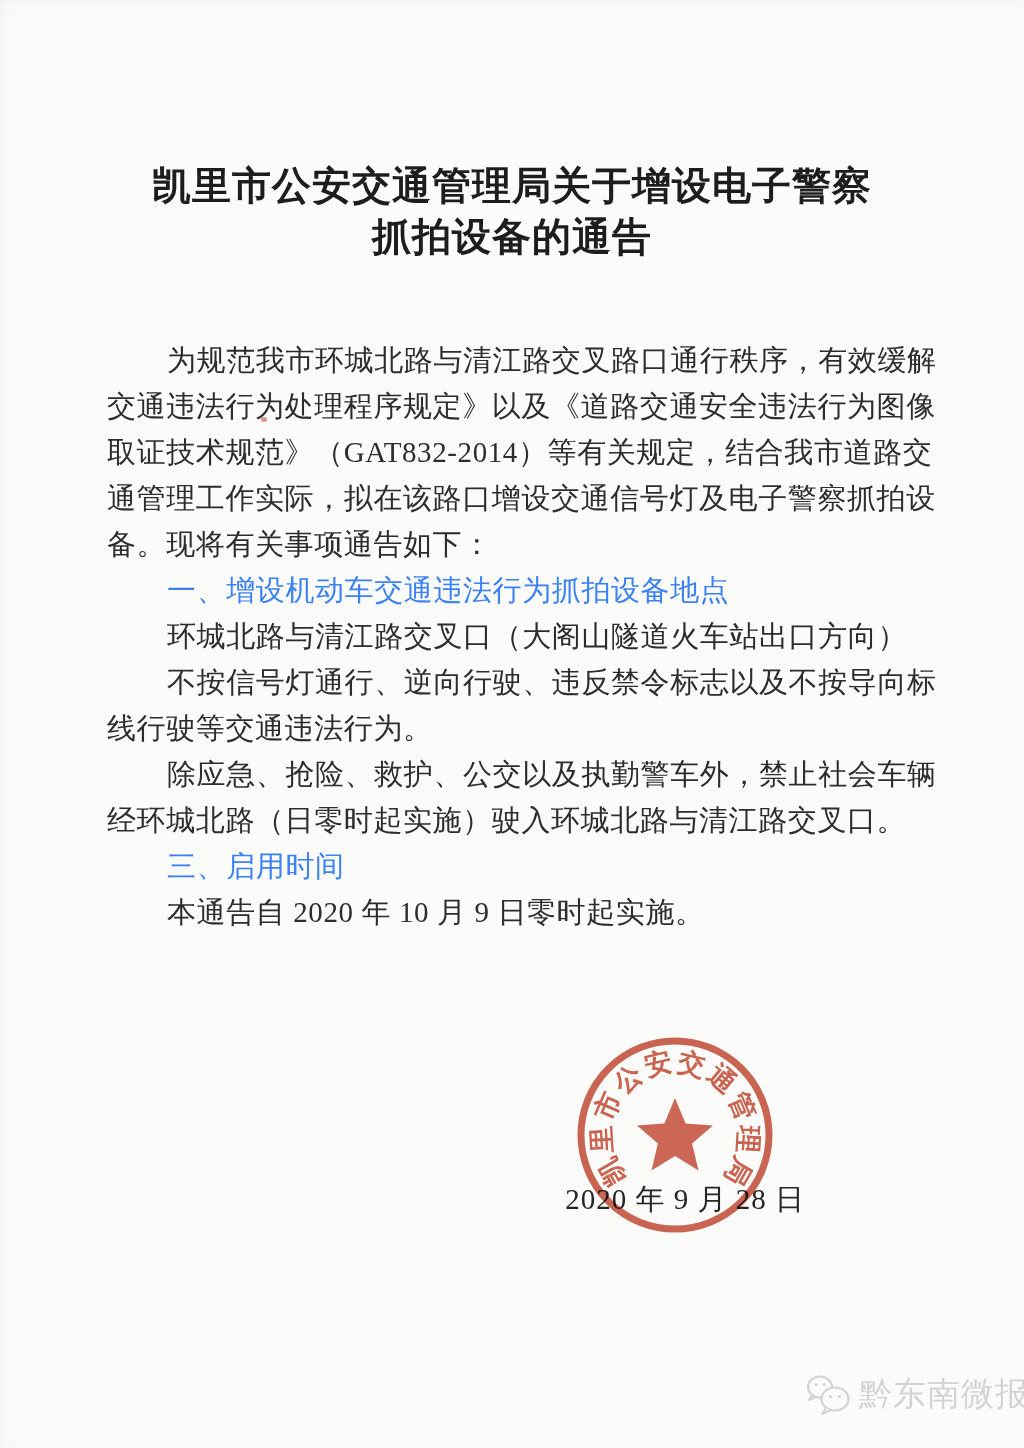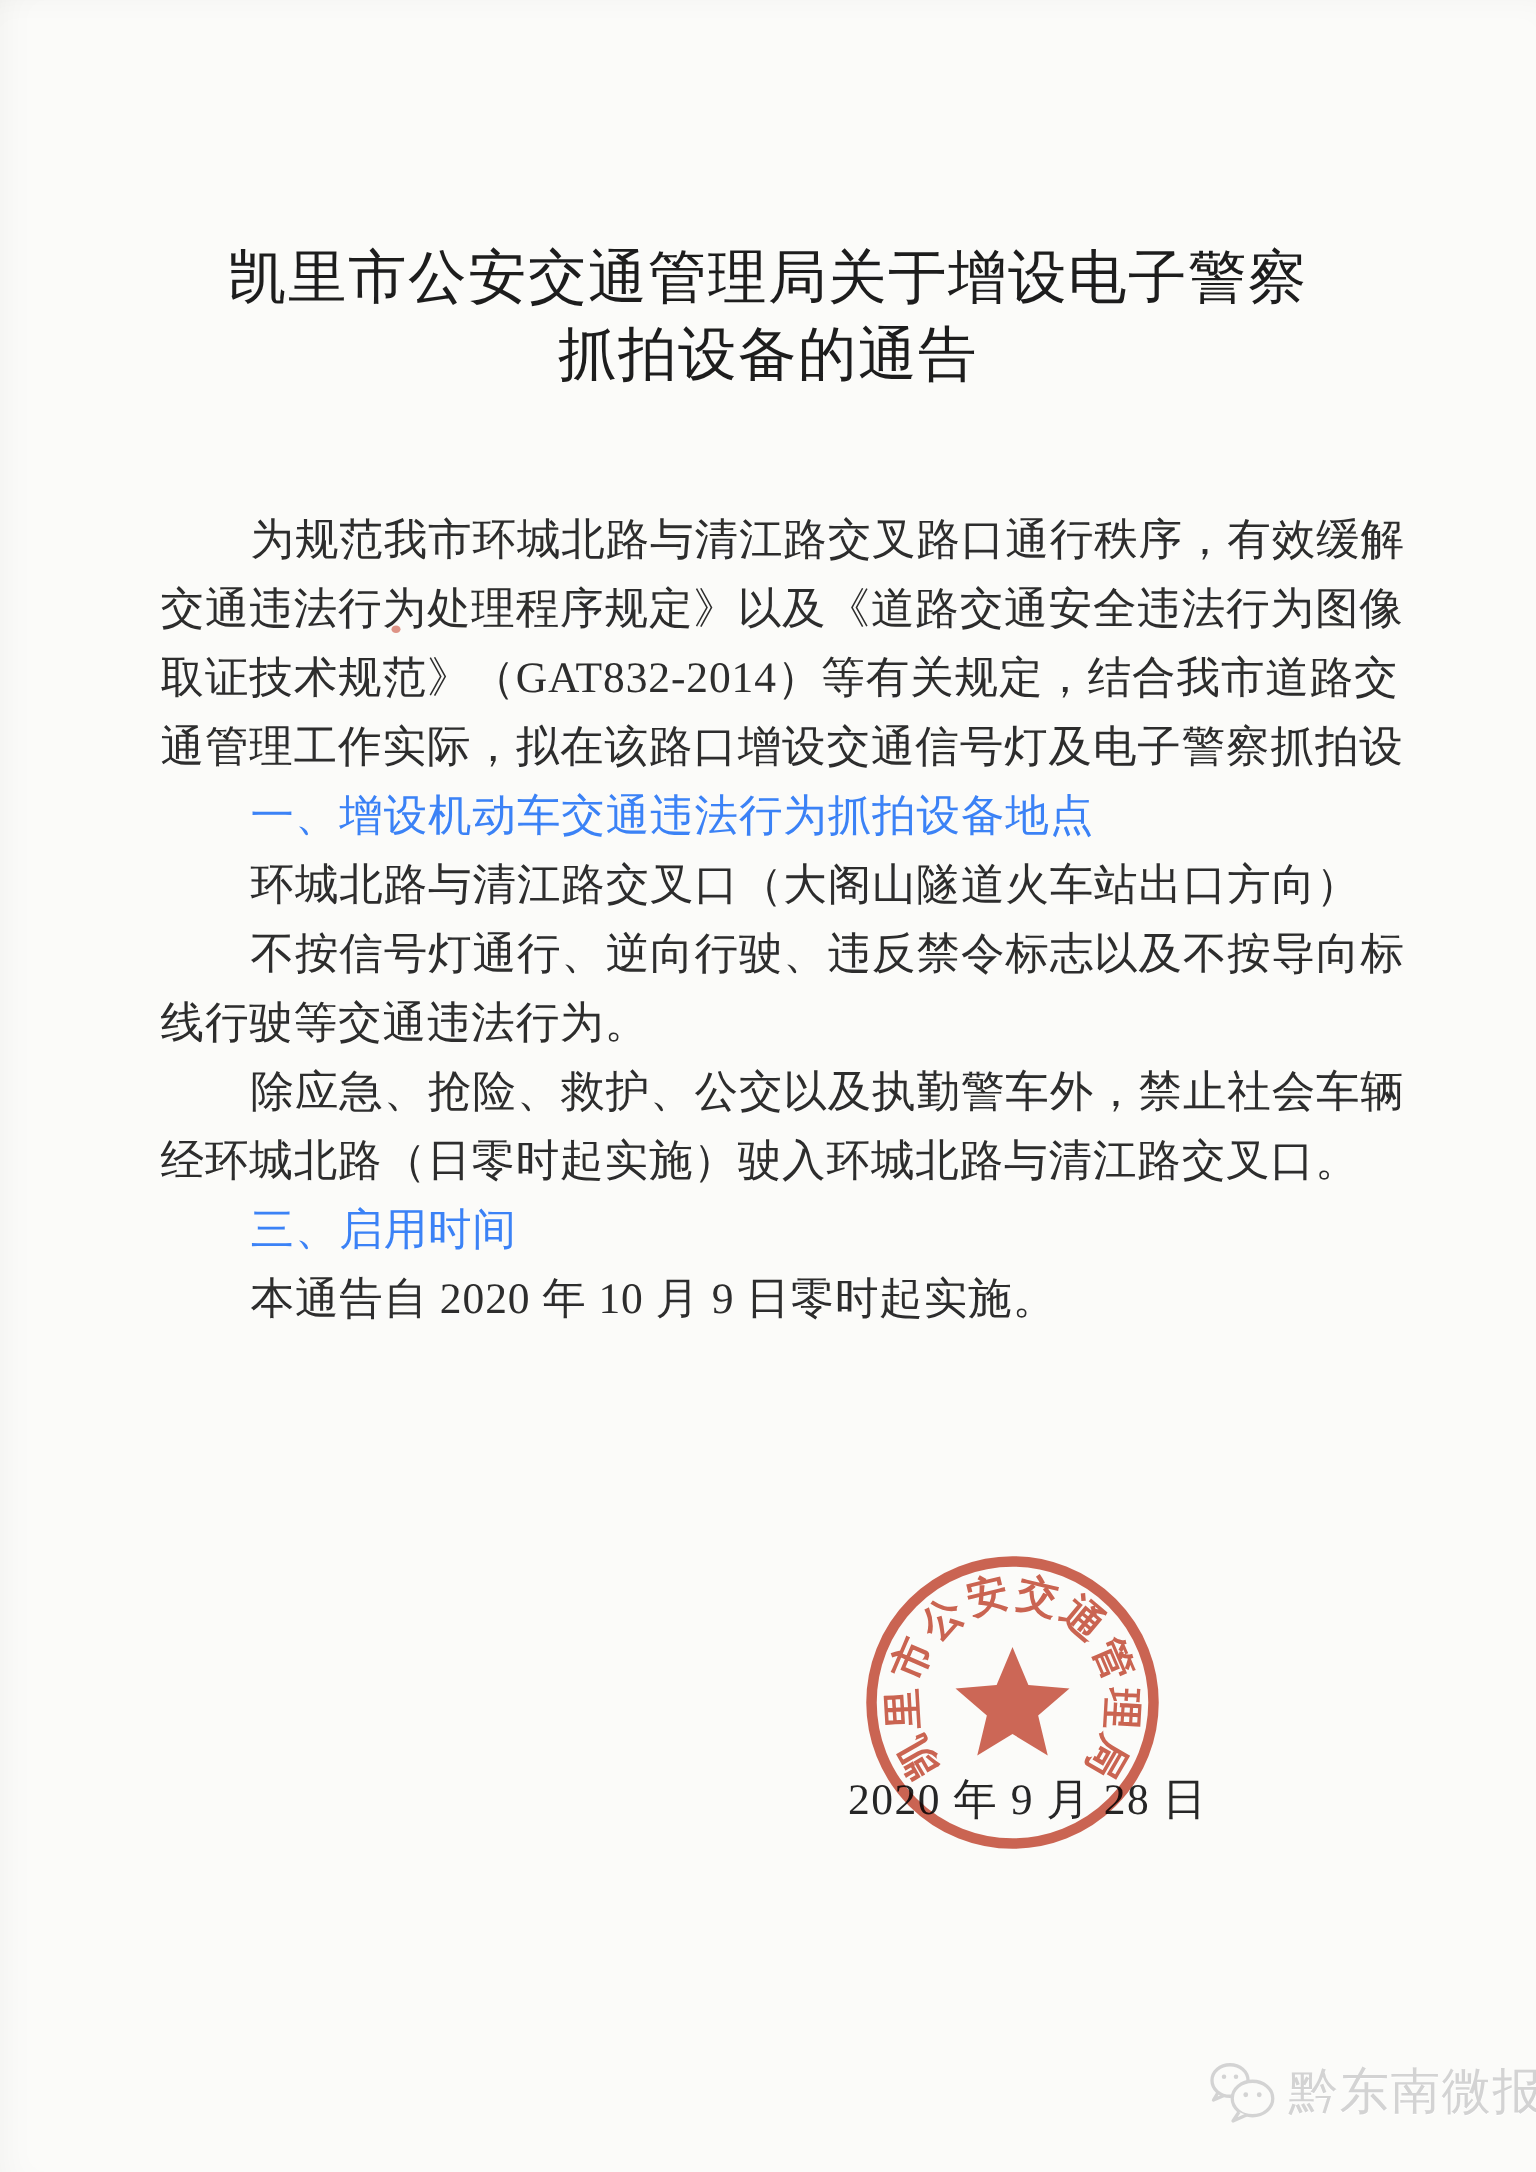--- a/index.html
+++ b/index.html
@@ -14,21 +14,21 @@
     background:#fbfbf9;
     color:#2d2d2d;
     overflow:hidden;
     box-shadow:inset 18px 0 30px -22px rgba(0,0,0,0.06),
                inset 0 14px 26px -20px rgba(0,0,0,0.05);
   }
   .title{
     position:absolute;top:160px;left:0;width:100%;
     text-align:center;
     font-family:"Liberation Sans","DejaVu Sans",sans-serif;
-    font-weight:normal;
+    font-weight:bold;
     font-size:39px;line-height:51px;
     color:#1d1d1d;
     letter-spacing:1px;
   }
   .doc-body{
     position:absolute;top:322px;left:107px;width:805px;
     font-size:29px;line-height:46px;
     letter-spacing:0.6px;
     margin-top:15px;
   }
@@ -73,20 +73,21 @@
   <div class="title">
     <div>凯里市公安交通管理局关于增设电子警察</div>
     <div>抓拍设备的通告</div>
   </div>
 
   <div class="doc-body">
     <div class="line indent">为规范我市环城北路与清江路交叉路口通行秩序，有效缓解</div>
     <div class="line">交通违法行为处理程序规定》以及《道路交通安全违法行为图像</div>
     <div class="line">取证技术规范》（GAT832-2014）等有关规定，结合我市道路交</div>
     <div class="line">通管理工作实际，拟在该路口增设交通信号灯及电子警察抓拍设</div>
+    <div class="line">备。现将有关事项通告如下：</div>
     <div class="line indent bold">一、增设机动车交通违法行为抓拍设备地点</div>
     <div class="line indent">环城北路与清江路交叉口（大阁山隧道火车站出口方向）</div>
     <div class="line indent">不按信号灯通行、逆向行驶、违反禁令标志以及不按导向标</div>
     <div class="line">线行驶等交通违法行为。</div>
     <div class="line indent">除应急、抢险、救护、公交以及执勤警车外，禁止社会车辆</div>
     <div class="line">经环城北路（日零时起实施）驶入环城北路与清江路交叉口。</div>
     <div class="line indent bold">三、启用时间</div>
     <div class="line indent">本通告自 2020 年 10 月 9 日零时起实施。</div>
   </div>
 

